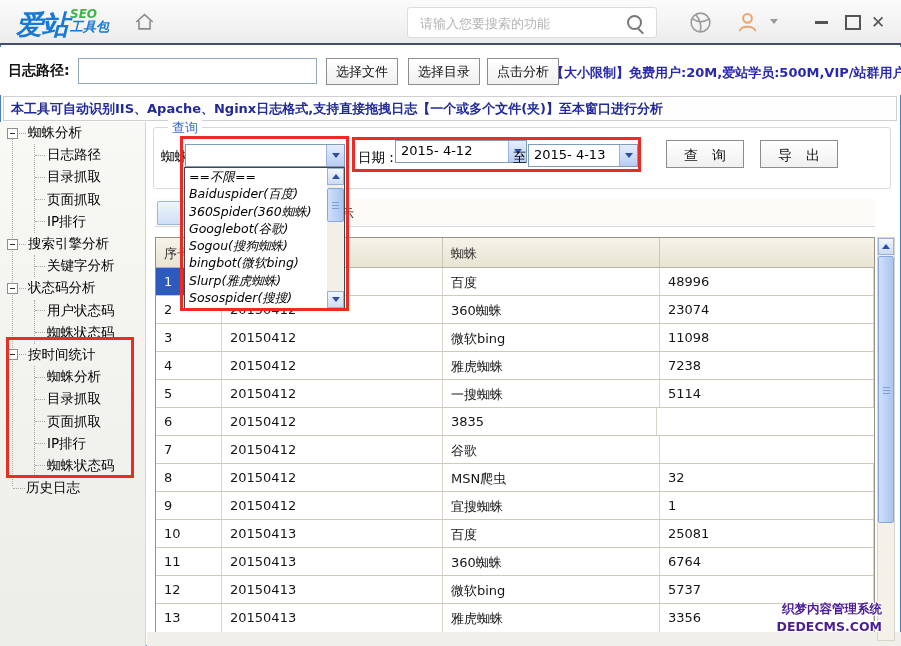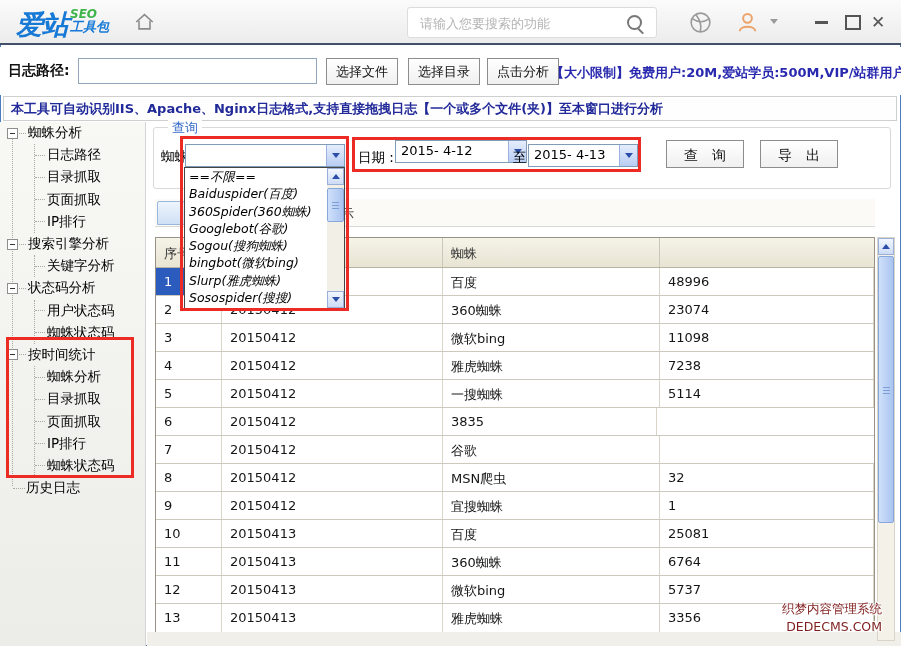--- a/index.html
+++ b/index.html
@@ -99,21 +99,21 @@
   .grip{position:absolute;left:4px;top:50%;width:7px;height:1px;background:#7e9fd6;box-shadow:0 3px 0 #7e9fd6,0 -3px 0 #7e9fd6;}
   
   .ddlist{position:absolute;left:184px;top:167px;width:161px;height:142px;background:#fff;
        border:1px solid #454545;box-sizing:border-box;z-index:10;font-style:italic;}
   .dditem{height:17.3px;font-size:12.5px;line-height:17px;padding-left:4px;color:#000;white-space:nowrap;overflow:hidden;width:138px;box-sizing:border-box;}
   .ddscroll{position:absolute;right:0;top:0;width:17px;height:140px;background:#f2efe6;}
   
   .redbox{position:absolute;border:3px solid #ec2b24;box-sizing:border-box;z-index:30;pointer-events:none;}
   
   .wm{position:absolute;left:768px;top:600px;width:114px;text-align:right;z-index:15;line-height:1.4;}
-  .wm div{font-weight:normal;color:#7f1d1d;font-size:12.5px;
+  .wm div{font-weight:bold;color:#4c1d95;font-size:12.5px;
        text-shadow:0 0 2px #fff,1px 1px 0 #fff,-1px -1px 0 #fff,1px -1px 0 #fff,-1px 1px 0 #fff;}
   .bottomstrip{position:absolute;left:147px;top:632px;width:754px;height:14px;background:#f0efea;}
 </style>
 </head>
 <body>
 
 <div class="win">
 
   <div class="hdr">
     <div class="logo">

